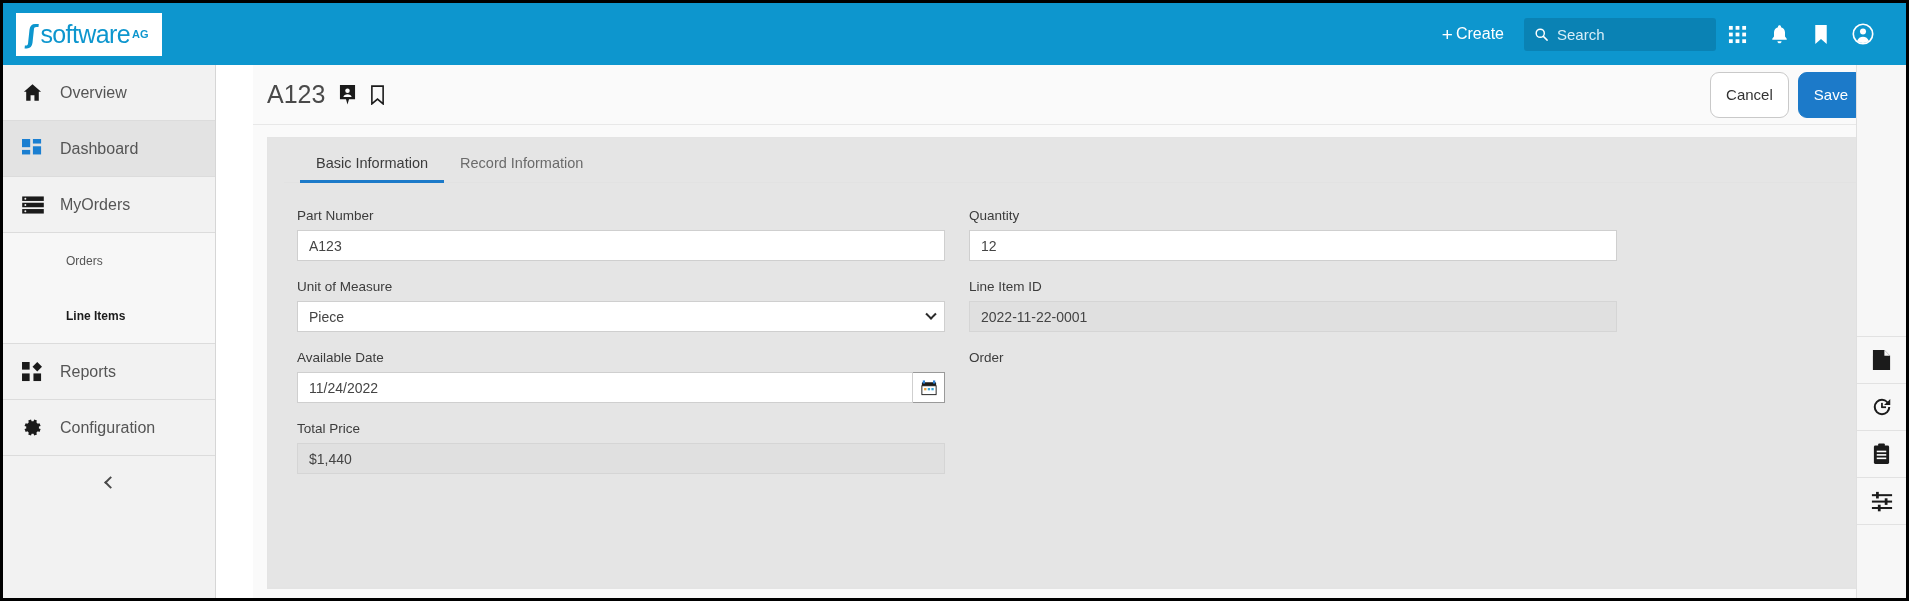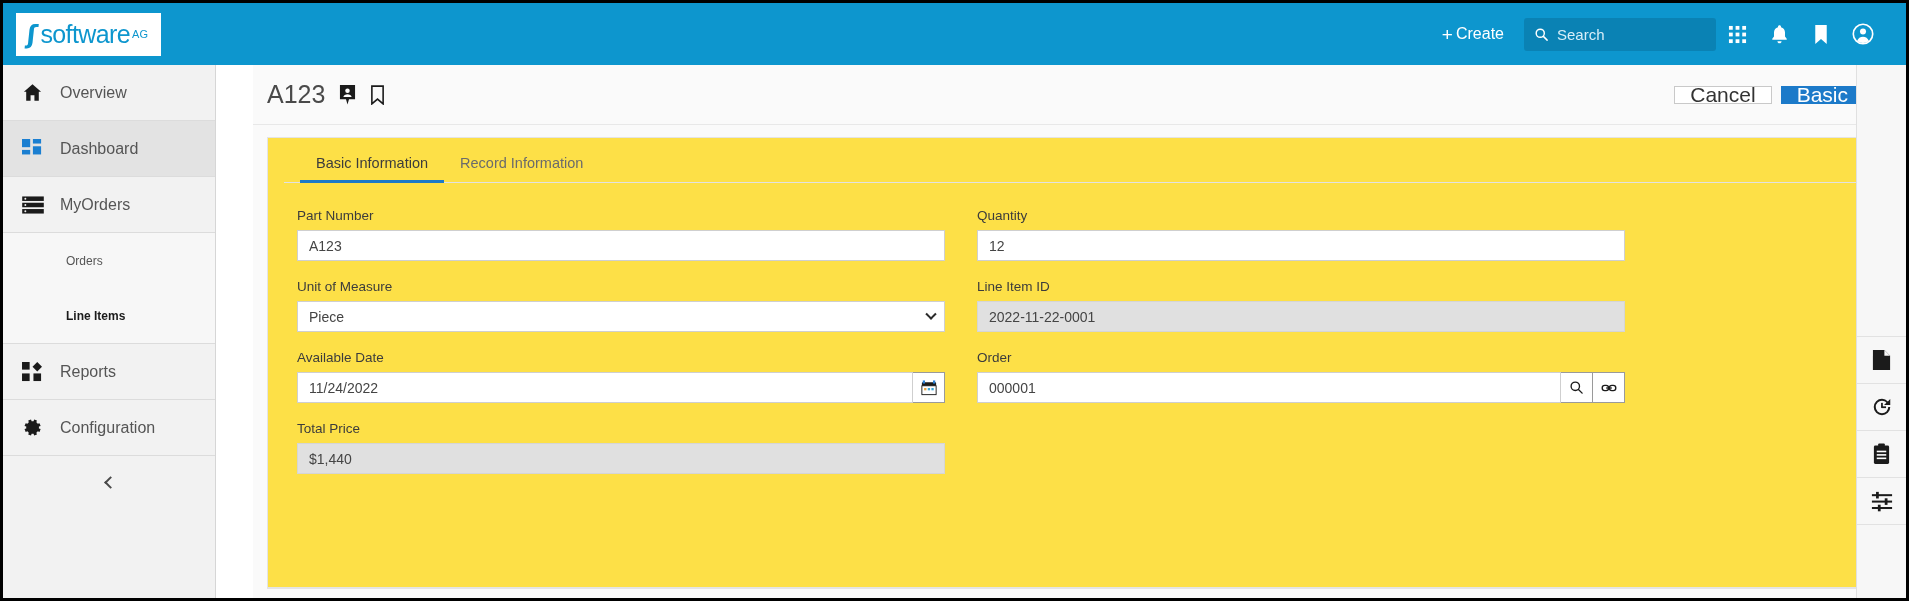--- a/index.html
+++ b/index.html
@@ -35,21 +35,21 @@
     font-size: 25px; font-weight: bold; color: #0d96ce;
     font-family: "DejaVu Sans", sans-serif;
     line-height: 1; margin-right: 3px;
     transform: skewX(-6deg);
   }
   .logo-word {
     font-size: 25px; font-weight: normal; color: #0d96ce;
     letter-spacing: -0.6px; line-height: 1;
   }
   .logo-sup {
-    font-size: 11px; font-weight: normal; color: #0d96ce;
+    font-size: 11px; font-weight: bold; color: #0d96ce;
     vertical-align: super; margin-left: 2px; line-height: 1;
   }
   .topbar-right {
     margin-left: auto; display: flex; align-items: center;
     height: 62px; padding-right: 22px;
   }
   .create-btn {
     color: #fff; font-size: 16px; display: flex; align-items: center;
     margin-right: 20px; cursor: pointer; white-space: nowrap;
   }
@@ -120,22 +120,22 @@
   }
   .title-ico {
     margin-left: 14px; display: flex; align-items: center;
     cursor: pointer;
   }
   .head-actions {
     margin-left: auto; display: flex; align-items: center;
     padding-right: 8px;
   }
   .btn {
-    height: 18px; min-width: 63px; padding: 0 15px;
-    font-size: 21px; border-radius: 0; cursor: pointer;
+    height: 46px; min-width: 63px; padding: 0 15px;
+    font-size: 15px; border-radius: 9px; cursor: pointer;
     display: flex; align-items: center; justify-content: center;
   }
   .btn-cancel {
     background: #fff; border: 1px solid #c9c9c9; color: #333;
     margin-right: 9px;
   }
   .btn-save {
     background: #1c7ac9; border: 1px solid #1c7ac9; color: #fff;
     min-width: 62px;
   }
@@ -144,21 +144,21 @@
     align-items: center; justify-content: center; cursor: pointer;
   }
   .kebab i {
     width: 4px; height: 4px; background: #333;
     border-radius: 50%; margin: 1.5px 0; display: block;
   }
 
   
   .card {
     margin: 12px 21px 0 14px;
-    background: #fde047;
+    background: #e5e5e5;
     border: 1px solid #e4e4e4;
     border-bottom-width: 2px;
     height: 452px;
     position: relative;
   }
   .tabs {
     display: flex; height: 45px; align-items: flex-end;
     border-bottom: 1px solid #e2e2e2;
     padding-left: 16px; margin: 0 16px;
   }
@@ -168,21 +168,21 @@
   }
   .tab.active { color: #3c3c3c; }
   .tab.active::after {
     content: ""; position: absolute; left: 0; right: 0; bottom: -1px;
     height: 3px; background: #1c7ac9;
   }
 
   .form-grid {
     display: grid;
     grid-template-columns: 648px 648px;
-    column-gap: 32px;
+    column-gap: 24px;
     padding: 25px 0 0 29px;
   }
   .field { margin-bottom: 18px; }
   .field-label {
     font-size: 13.5px; color: #3c3c3c; margin-bottom: 7px;
     display: block;
   }
   .ctl {
     height: 31px; border: 1px solid #cfcfcf; background: #fff;
     display: flex; align-items: center;
@@ -373,21 +373,21 @@
       </span>
 
       <span class="title-ico">
         <svg width="15" height="20" viewBox="0 0 16 21">
           <path d="M2 1h12v19l-6-5.2L2 20z" fill="none" stroke="#1b1b1b" stroke-width="1.7"></path>
         </svg>
       </span>
 
       <div class="head-actions">
         <div class="btn btn-cancel">Cancel</div>
-        <div class="btn btn-save">Basic</div>
+        <div class="btn btn-save">Save</div>
         <div class="kebab">
           <i></i>
             <i></i>
             <i></i>
         </div>
       </div>
     </div>
 
     <div class="card">
 
@@ -447,36 +447,20 @@
           </div>
 
 
           <div class="field">
             <span class="field-label">Line Item ID</span>
             <div class="ctl ro">2022-11-22-0001</div>
           </div>
 
           <div class="field">
             <span class="field-label">Order</span>
-            <div class="ctl-wrap">
-              <div class="ctl">000001</div>
-              <div class="ctl-btn">
-                <svg width="15" height="15" viewBox="0 0 20 20">
-                  <circle cx="8.4" cy="8.4" r="5.6" fill="none" stroke="#1b1b1b" stroke-width="1.8"></circle>
-                  <line x1="12.6" y1="12.6" x2="17.5" y2="17.5" stroke="#1b1b1b" stroke-width="1.8" stroke-linecap="round"></line>
-                </svg>
-              </div>
-              <div class="ctl-btn">
-                <svg width="16" height="16" viewBox="0 0 20 20">
-                  <rect x="1.5" y="6.8" width="8" height="6.4" rx="3.2" fill="none" stroke="#1b1b1b" stroke-width="1.7"></rect>
-                  <rect x="10.5" y="6.8" width="8" height="6.4" rx="3.2" fill="none" stroke="#1b1b1b" stroke-width="1.7"></rect>
-                  <line x1="6.5" y1="10" x2="13.5" y2="10" stroke="#1b1b1b" stroke-width="1.7"></line>
-                </svg>
-              </div>
-            </div>
           </div>
 
         </div>
       </div>
     </div>
   </div>
 
   <div class="rail">
     <div class="rail-spacer"></div>
 

